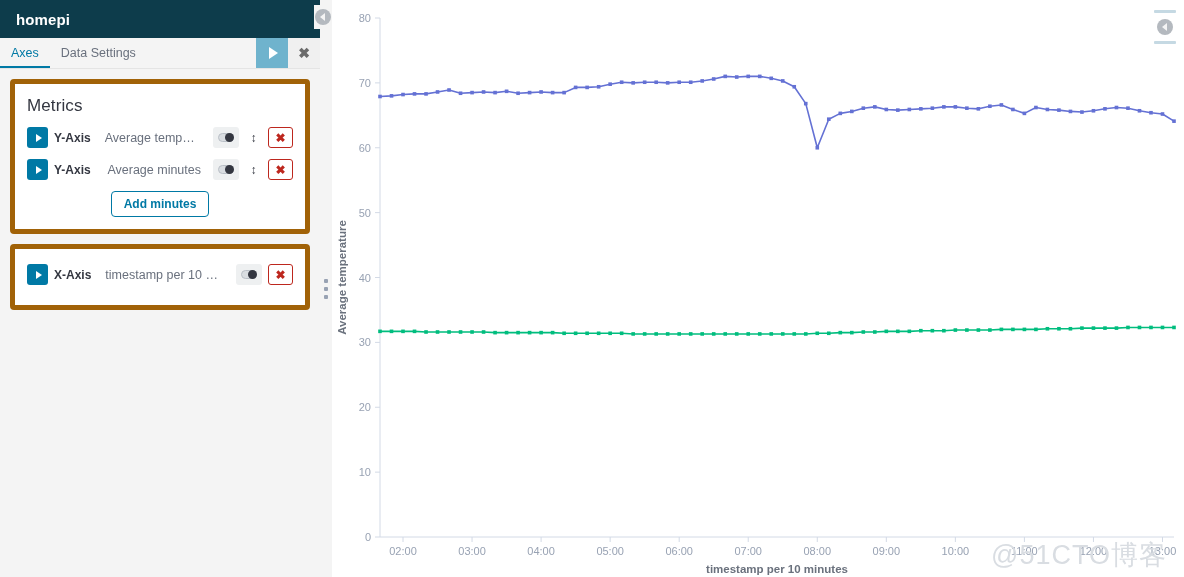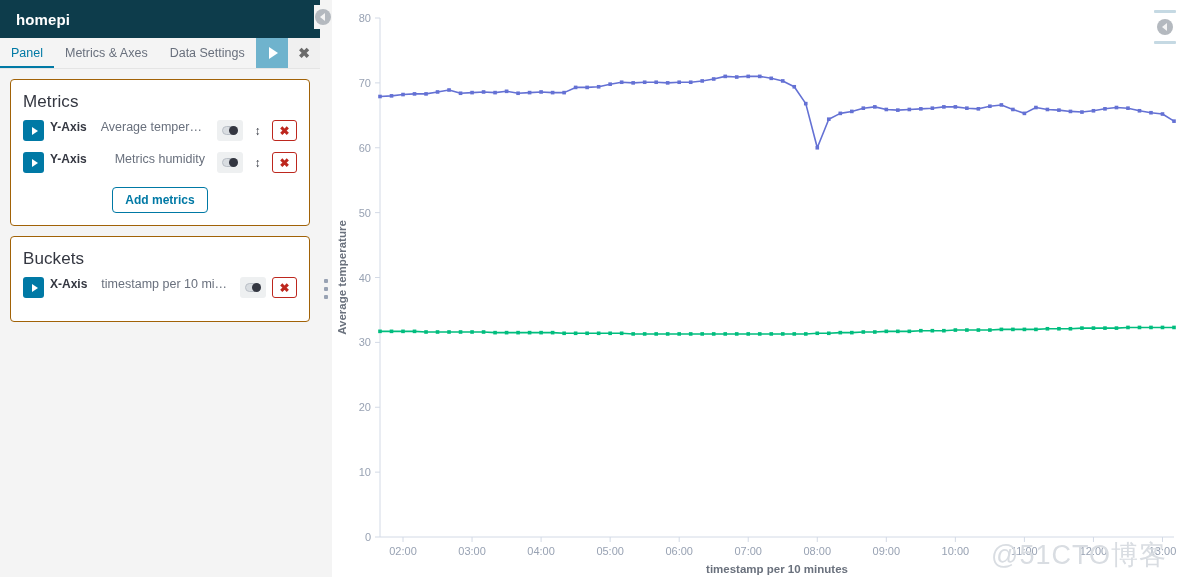--- a/index.html
+++ b/index.html
@@ -54,30 +54,30 @@
     border-top: 6px solid transparent;
     border-bottom: 6px solid transparent;
     margin-left: 2px;
   }
   .xmark { color: #6b6b6b; font-size: 14px; font-weight: bold; line-height: 1; }
 
   .editor-body { flex: 1; overflow: hidden; padding: 10px 10px 0 10px; }
 
   .card {
     background: #ffffff; border-radius: 4px;
-    border: 1px solid #a16207;
+    border: 5px solid #a16207;
     padding: 12px 12px 12px 12px;
     margin-bottom: 10px;
   }
   .card-title {
     font-size: 17px; color: #343741; font-weight: normal;
     margin-bottom: 8px; letter-spacing: .1px;
   }
   .agg-row {
-    display: flex; gap: 6px;
+    display: flex; align-items: center; gap: 6px;
     height: 27px; margin-bottom: 5px;
   }
   .arrow-btn {
     width: 21px; height: 21px; background: #0079a5;
     border-radius: 3px; border: none; cursor: pointer;
     display: flex; align-items: center; justify-content: center;
     flex: 0 0 auto;
   }
   .arrow-btn i {
     width: 0; height: 0;
@@ -194,22 +194,21 @@
 
 <div id="app">
 
   <aside class="editor">
 
     <div class="editor-header">
       <div class="editor-title">homepi</div>
     </div>
 
     <nav class="tabbar">
-      <button class="tab active">Panel</button>
-      <button class="tab">Metrics &amp; Axes</button>
+      <button class="tab active">Axes</button>
       <button class="tab">Data Settings</button>
       <div class="tab-spacer"></div>
       <button class="tab-btn apply">
         <span class="tri"></span>
       </button>
       <button class="tab-btn discard">
         <span class="xmark">✖</span>
       </button>
     </nav>
 
@@ -231,37 +230,36 @@
           <button class="remove-btn">
               <span>✖</span>
             </button>
         </div>
 
         <div class="agg-row">
           <button class="arrow-btn">
               <i></i>
             </button>
           <span class="axis-label">Y-Axis</span>
-          <span class="agg-desc">Metrics humidity</span>
+          <span class="agg-desc">Average minutes</span>
           <button class="toggle">
               <span class="pill"></span>
             </button>
           <button class="updown">↕</button>
           <button class="remove-btn">
               <span>✖</span>
             </button>
         </div>
 
         <div class="add-row">
-          <button class="add-btn">Add metrics</button>
+          <button class="add-btn">Add minutes</button>
         </div>
       </section>
 
       <section class="card">
-        <h2 class="card-title">Buckets</h2>
 
         <div class="agg-row">
           <button class="arrow-btn">
               <i></i>
             </button>
           <span class="axis-label">X-Axis</span>
           <span class="agg-desc left">timestamp per 10 minutes</span>
           <button class="toggle">
               <span class="pill"></span>
             </button>

